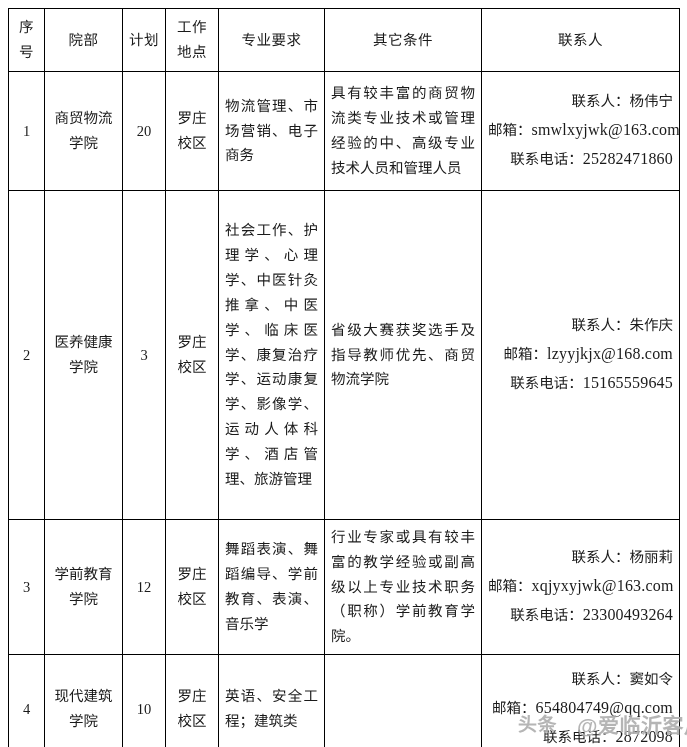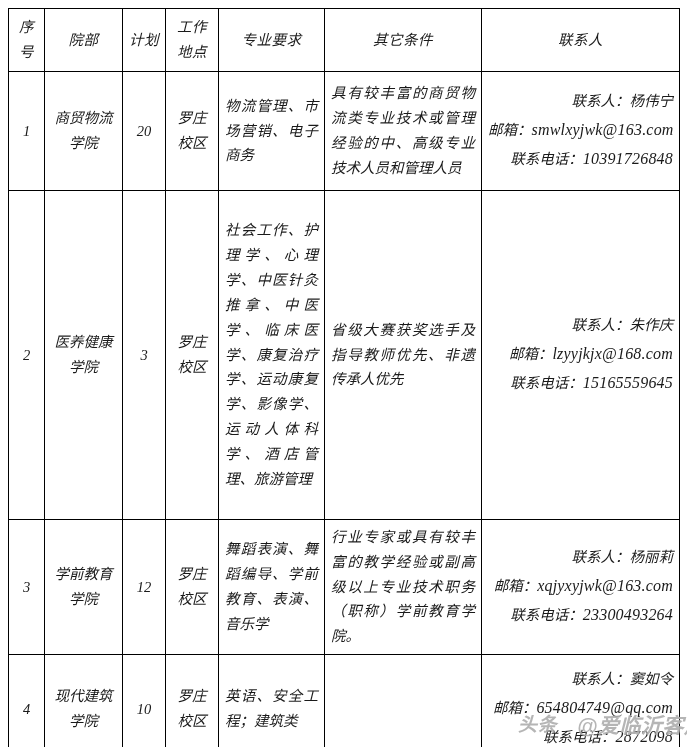--- a/index.html
+++ b/index.html
@@ -17,21 +17,20 @@
     position: relative;
   }
 
   .sheet {
     position: absolute;
     left: 0;
     top: 0;
     width: 687px;
     height: 747px;
     overflow: hidden;
-    font-style: italic;
   }
 
   table.recruit-table {
     position: absolute;
     left: 8px;
     top: 8px;
     width: 671px;
     border-collapse: collapse;
     table-layout: fixed;
     background: #fff;
@@ -151,31 +150,31 @@
       <tr class="row-1">
         <td class="cell-num">1</td>
         <td class="cell-center">商贸物流学院</td>
         <td class="cell-num">20</td>
         <td class="cell-center">罗庄校区</td>
         <td class="cell-just">物流管理、市场营销、电子商务</td>
         <td class="cell-just">具有较丰富的商贸物流类专业技术或管理经验的中、高级专业技术人员和管理人员</td>
         <td class="cell-left">
           <p class="contact-line">联系人：杨伟宁</p>
           <p class="contact-line"><span>邮箱：</span><span class="latin">smwlxyjwk@163.com</span></p>
-          <p class="contact-line"><span>联系电话：</span><span class="latin">10391726848</span></p>
+          <p class="contact-line"><span>联系电话：</span><span class="latin">25282471860</span></p>
         </td>
       </tr>
 
       <tr class="row-2">
         <td class="cell-num">2</td>
         <td class="cell-center">医养健康学院</td>
         <td class="cell-num">3</td>
         <td class="cell-center">罗庄校区</td>
         <td class="cell-just">社会工作、护理学、心理学、中医针灸推拿、中医学、临床医学、康复治疗学、运动康复学、影像学、运动人体科学、酒店管理、旅游管理</td>
-        <td class="cell-just">省级大赛获奖选手及指导教师优先、非遗传承人优先</td>
+        <td class="cell-just">省级大赛获奖选手及指导教师优先、商贸物流学院</td>
         <td class="cell-left">
           <p class="contact-line">联系人：朱作庆</p>
           <p class="contact-line"><span>邮箱：</span><span class="latin">lzyyjkjx@168.com</span></p>
           <p class="contact-line"><span>联系电话：</span><span class="latin">15165559645</span></p>
         </td>
       </tr>
 
       <tr class="row-3">
         <td class="cell-num">3</td>
         <td class="cell-center">学前教育学院</td>

